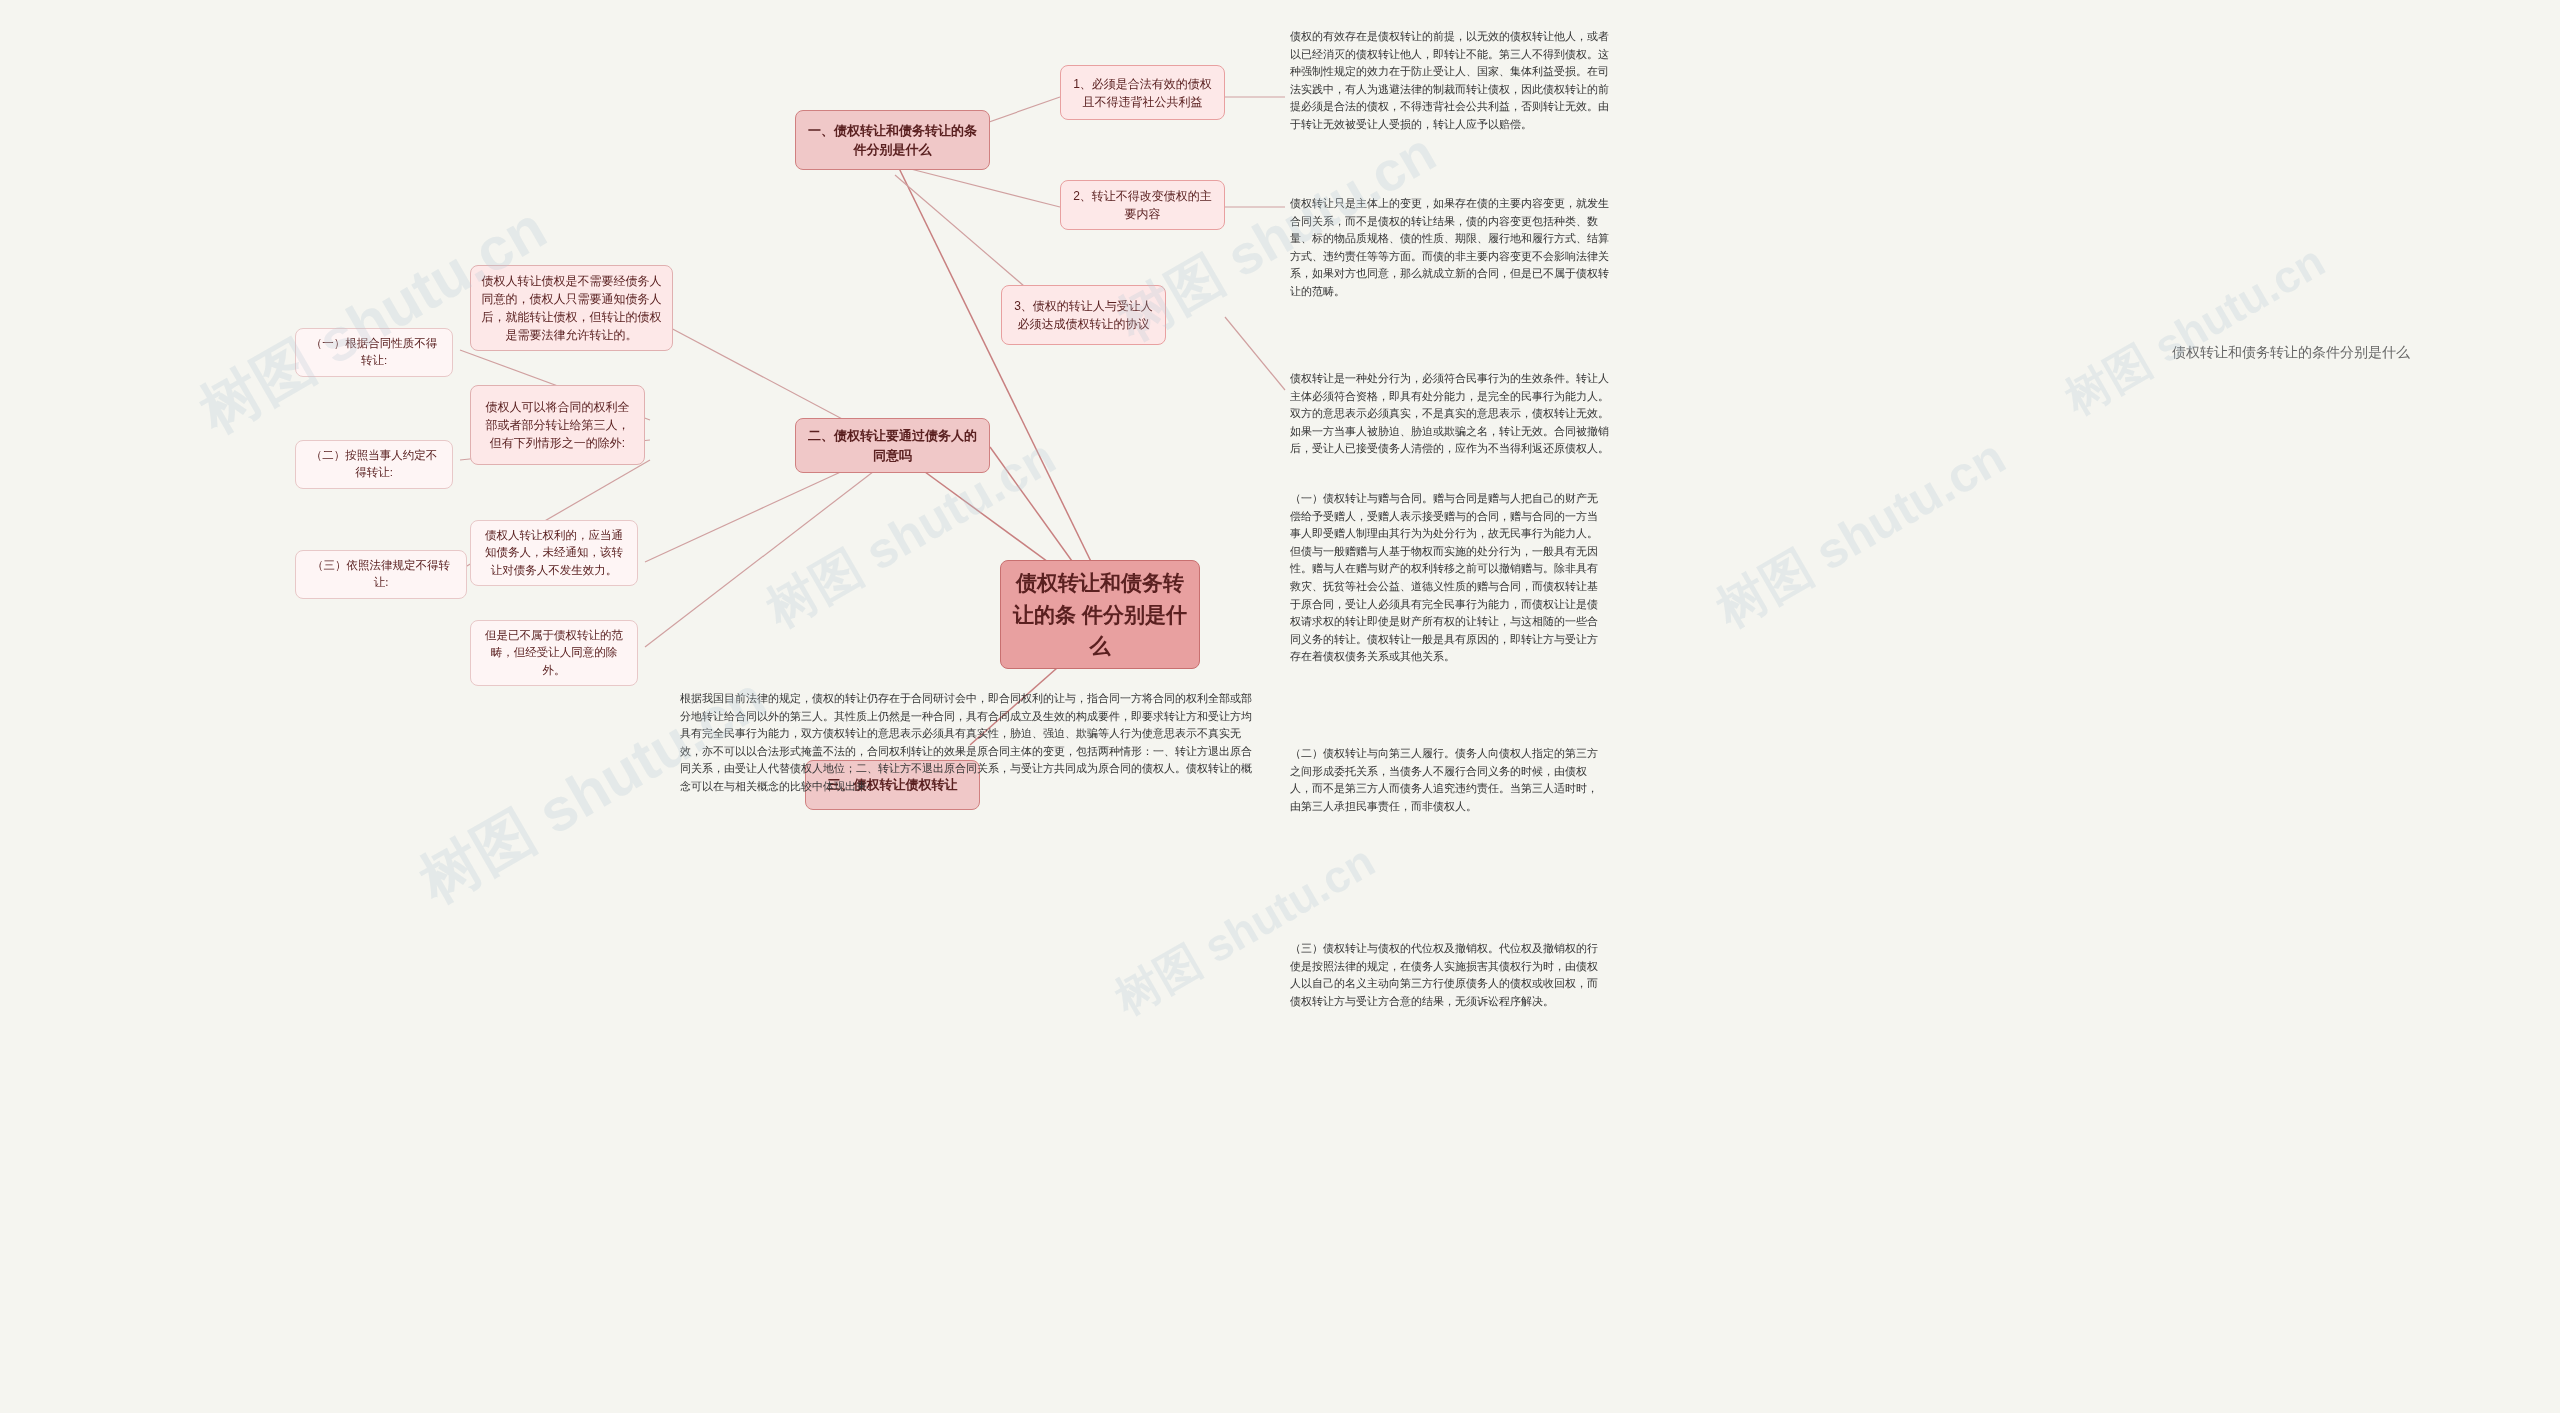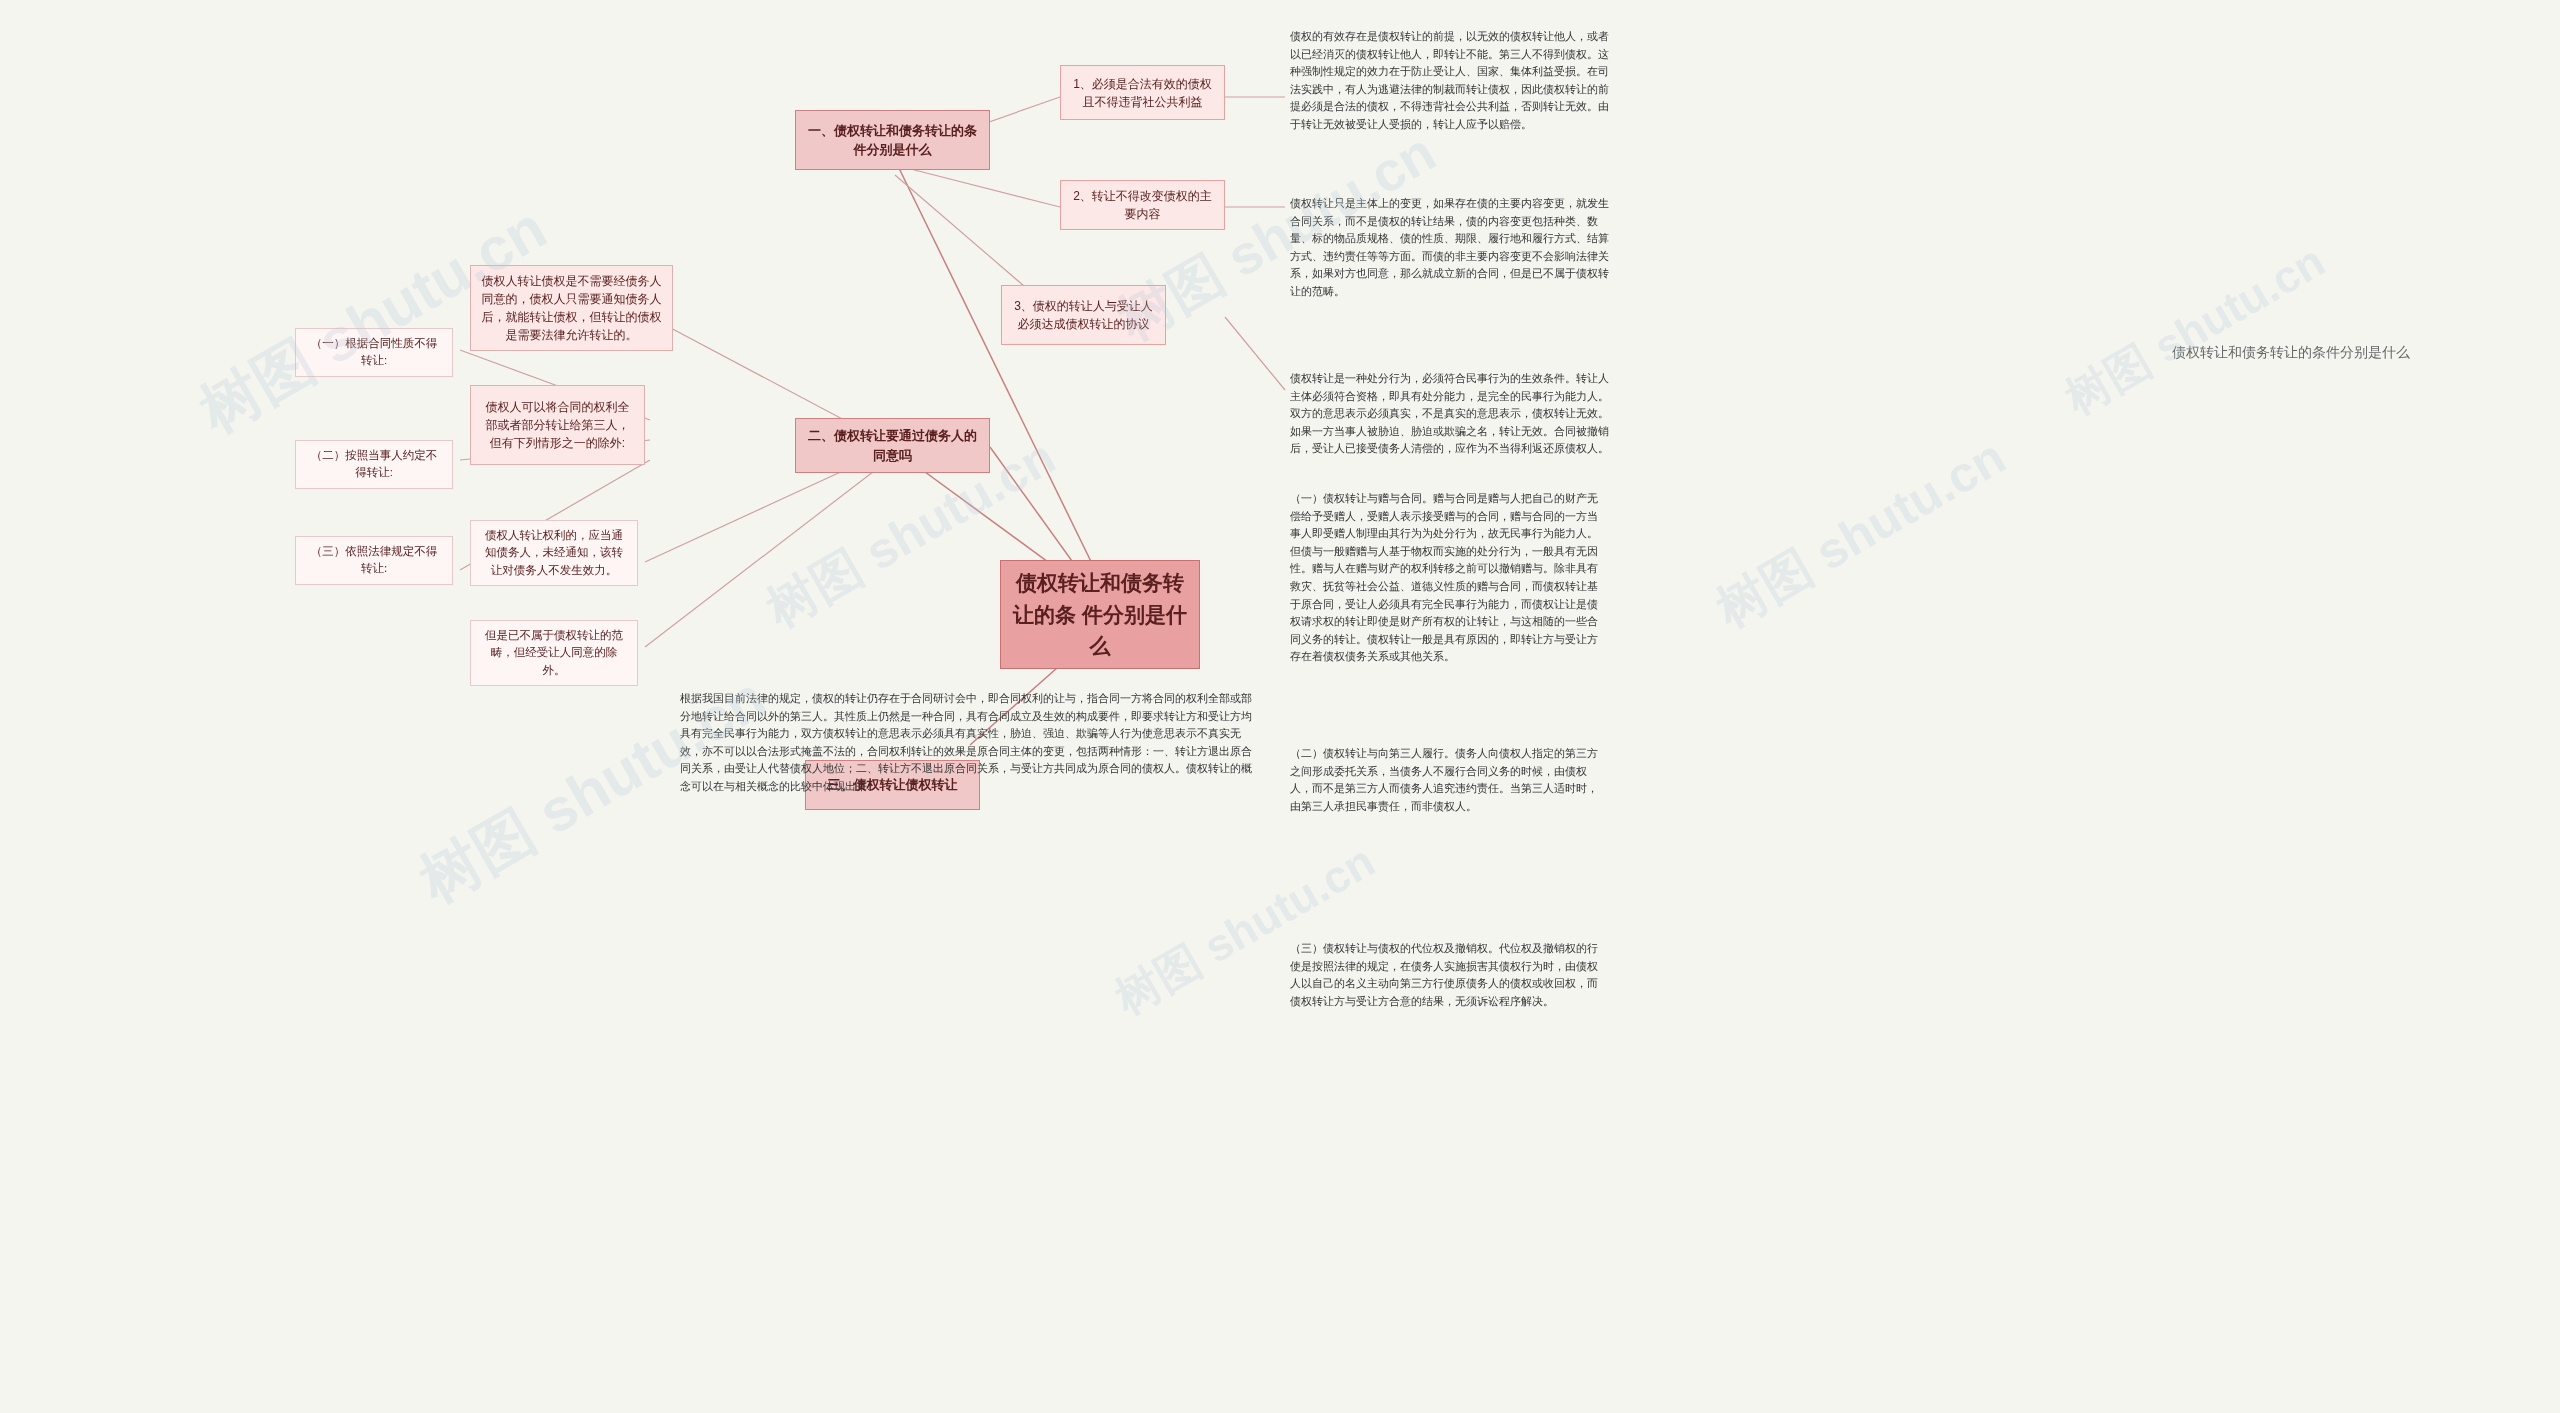--- a/index.html
+++ b/index.html
@@ -35,21 +35,21 @@
     .watermark2 { top: 500px; left: 750px; font-size: 50px; }
     .watermark3 { top: 750px; left: 400px; }
     .watermark4 { top: 900px; left: 1100px; font-size: 45px; }
     .watermark5 { top: 200px; left: 1100px; font-size: 55px; }
     .watermark6 { top: 500px; left: 1700px; font-size: 50px; }
     .watermark7 { top: 300px; left: 2050px; font-size: 45px; }
 
     
     .node {
       position: absolute;
-      border-radius: 0;
+      border-radius: 8px;
       display: flex;
       align-items: center;
       justify-content: center;
       text-align: center;
       line-height: 1.5;
       padding: 6px 10px;
     }
 
     
     .node-center {
@@ -214,21 +214,21 @@
   </div>
 
   <div class="node node-l2-left" style="left:295px; top:328px; width:158px; min-height:38px;">
     <span>（一）根据合同性质不得转让:</span>
   </div>
 
   <div class="node node-l2-left" style="left:295px; top:440px; width:158px; min-height:38px;">
     <span>（二）按照当事人约定不得转让:</span>
   </div>
 
-  <div class="node node-l2-left" style="left:295px; top:536px; width:158px; min-height:38px;font-family:Liberation Serif, serif;">
+  <div class="node node-l2-left" style="left:295px; top:550px; width:172px; min-height:38px;font-family:Liberation Serif, serif;">
     <span>（三）依照法律规定不得转让:</span>
   </div>
 
   <div class="node node-l2-left" style="left:470px; top:520px; width:168px; min-height:65px;">
     <span>债权人转让权利的，应当通知债务人，未经通知，该转让对债务人不发生效力。</span>
   </div>
 
   <div class="node node-l2-left" style="left:470px; top:620px; width:168px; min-height:55px;">
     <span>但是已不属于债权转让的范畴，但经受让人同意的除外。</span>
   </div>

